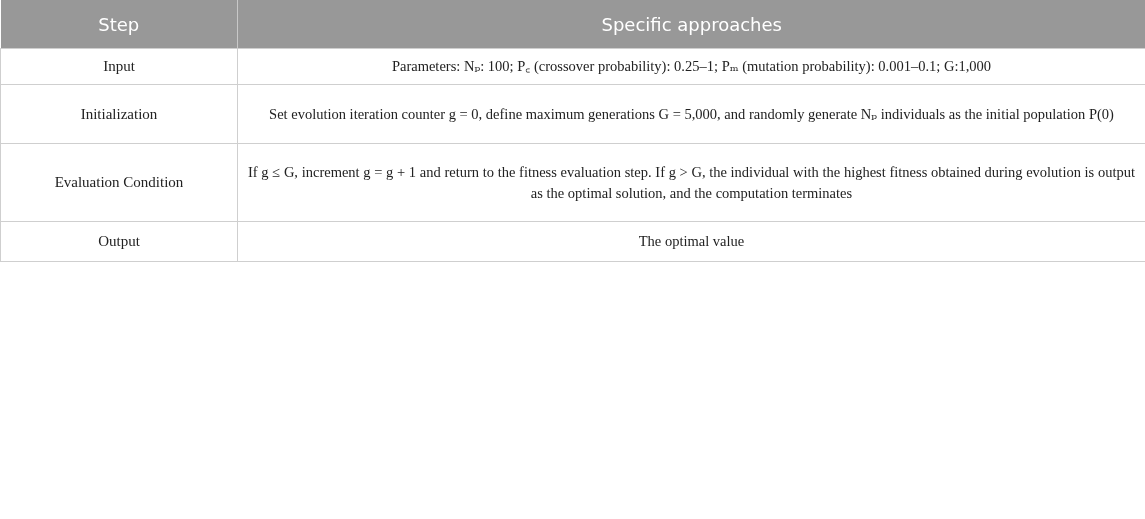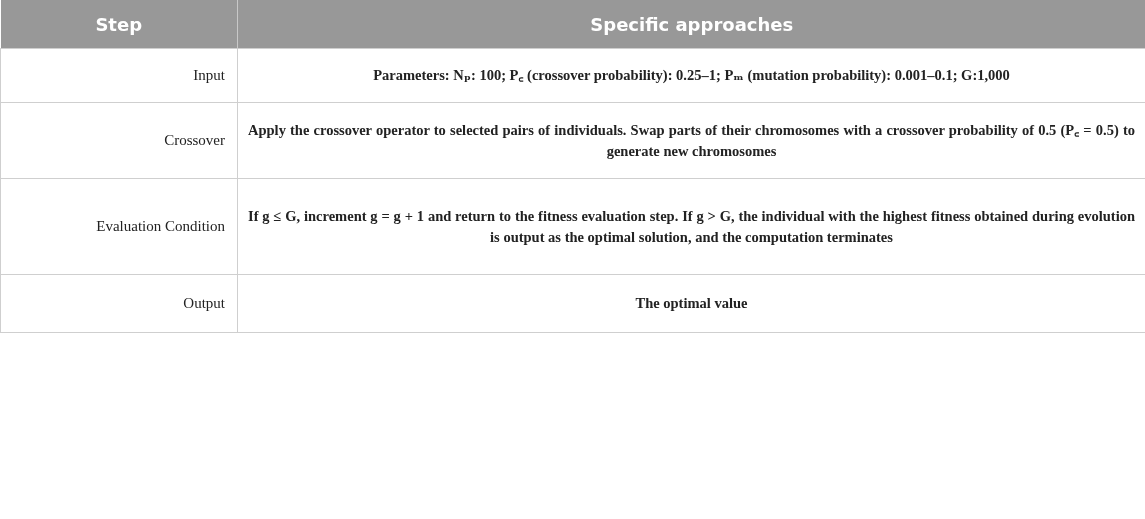--- a/index.html
+++ b/index.html
@@ -10,39 +10,39 @@
     table-layout: fixed;
     font-family: "Liberation Serif", "DejaVu Serif", serif;
     color: #222;
   }
   col.c1 { width: 237px; }
   col.c2 { width: 908px; }
   th {
     background: #989898;
     color: #ffffff;
     font-family: "DejaVu Sans", "Liberation Sans", sans-serif;
-    font-weight: bold;
+    font-weight: normal;
     font-size: 18px;
     height: 48px;
     padding: 0;
     border-right: 1px solid #c8c8c8;
     text-align: center;
     vertical-align: middle;
   }
   th:last-child { border-right: none; text-align: center; }
   td {
     border: 1px solid #cfcfcf;
     font-size: 14.5px;
     line-height: 21px;
-    text-align: right;
+    text-align: center;
     vertical-align: middle;
-    padding: 16px 12px;
+    padding: 7px 12px;
   }
   td.step { font-size: 15px; }
-  td.desc { text-align: justify; text-align-last: center; padding: 7px 10px; font-weight: bold; }
+  td.desc { text-align: justify; text-align-last: center; padding: 7px 10px; }
   tr.r-input td { height: 21px; }
   tr.r-init td { height: 44px; }
   tr.r-fit td { height: 24px; }
   tr.r-rep td { height: 27px; }
   tr.r-cross td { height: 43px; }
   tr.r-mut td { height: 43px; }
   tr.r-iter td { height: 45px; }
   tr.r-term td { height: 63px; }
   tr.r-out td { height: 25px; }
 </style>
@@ -58,23 +58,23 @@
     <tr>
       <th>Step</th>
       <th>Specific approaches</th>
     </tr>
   </thead>
   <tbody>
     <tr class="r-input">
       <td class="step">Input</td>
       <td class="desc">Parameters: Nₚ: 100; P꜀ (crossover probability): 0.25–1; Pₘ (mutation probability): 0.001–0.1; G:1,000</td>
     </tr>
-    <tr class="r-cross">
-      <td class="step">Crossover</td>
-      <td class="desc">Apply the crossover operator to selected pairs of individuals. Swap parts of their chromosomes with a crossover probability of 0.5 (P꜀ = 0.5) to generate new chromosomes</td>
+    <tr class="r-init">
+      <td class="step">Initialization</td>
+      <td class="desc">Set evolution iteration counter g = 0, define maximum generations G = 5,000, and randomly generate Nₚ individuals as the initial population P(0)</td>
     </tr>
     <tr class="r-term">
       <td class="step">Evaluation Condition</td>
       <td class="desc">If g ≤ G, increment g = g + 1 and return to the fitness evaluation step. If g &gt; G, the individual with the highest fitness obtained during evolution is output as the optimal solution, and the computation terminates</td>
     </tr>
     <tr class="r-out">
       <td class="step">Output</td>
       <td class="desc">The optimal value</td>
     </tr>
   </tbody>

